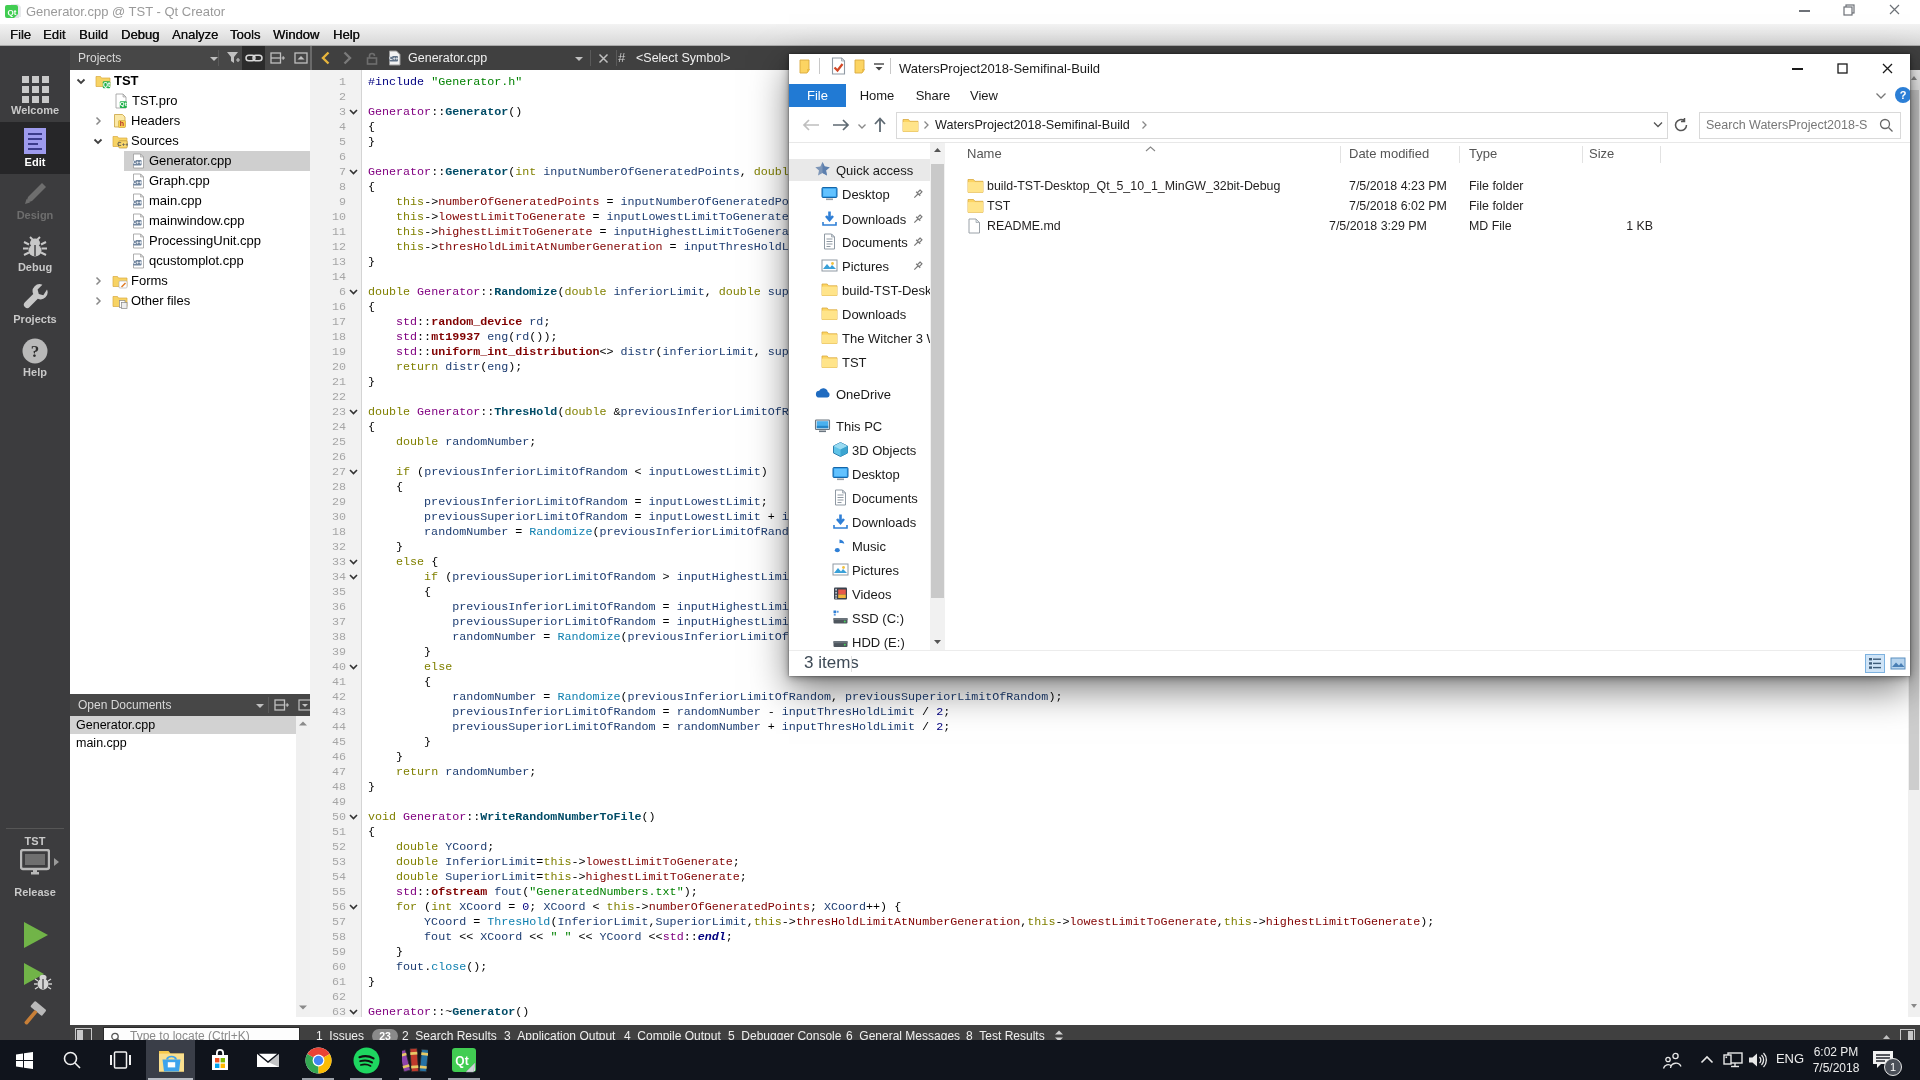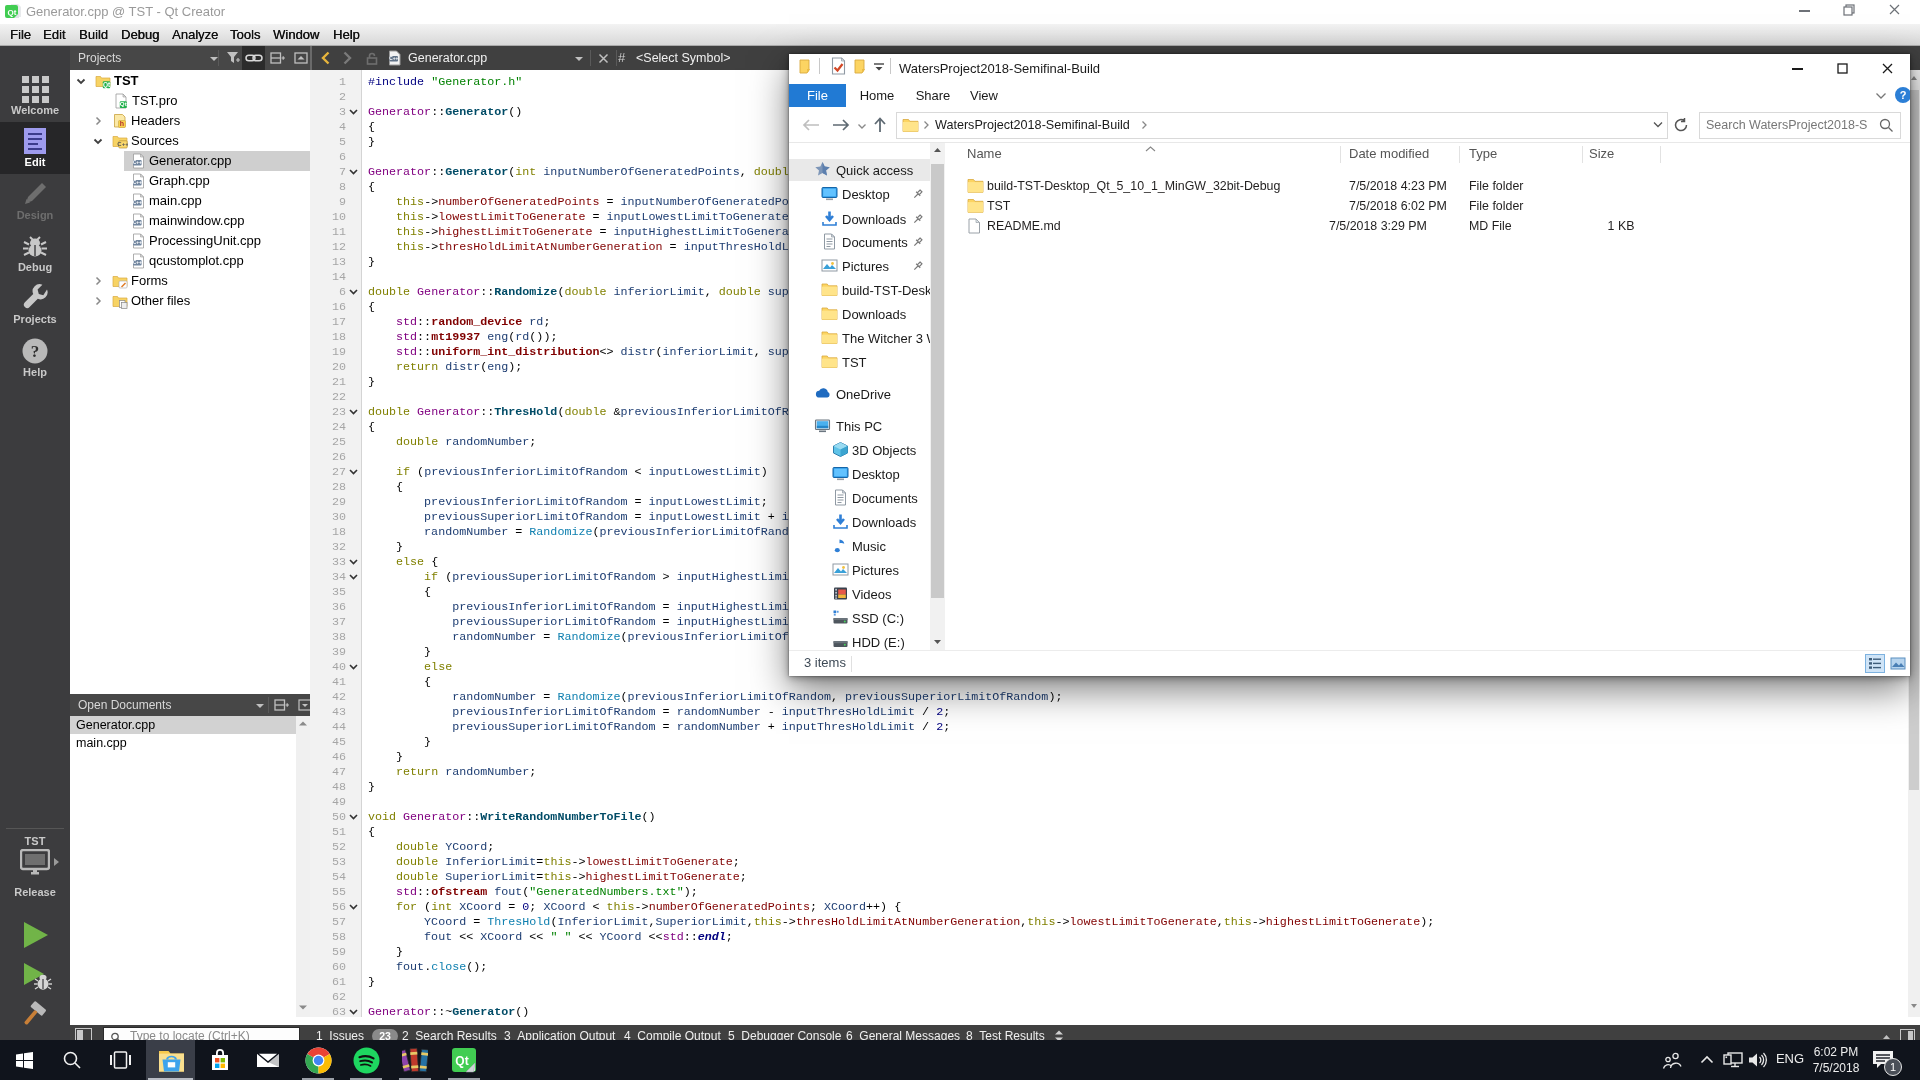--- a/index.html
+++ b/index.html
@@ -832,24 +832,24 @@
 <div class="a fll" style="left:42px;top:53px">TST</div>
 <div class="a fll" style="left:404px;top:53px">7/5/2018 6:02 PM</div>
 <div class="a fll" style="left:524px;top:53px">File folder</div>
 <div class="a" style="left:22px;top:75.4px"><svg width="14" height="16" viewBox="0 0 14 16">
           <path d="M2 1 h7 l3.5 3.5 V15 H2z" fill="#fff" stroke="#9aa1a8" stroke-width="1"></path>
           <path d="M9 1 l3.5 3.5 H9z" fill="#e1e6ea" stroke="#9aa1a8" stroke-width=".7"></path>
         </svg></div>
 <div class="a fll" style="left:42px;top:73.4px">README.md</div>
 <div class="a fll" style="left:384px;top:73.4px">7/5/2018 3:29 PM</div>
 <div class="a fll" style="left:524px;top:73.4px">MD File</div>
-<div class="a fll" style="left:644px;top:73.4px;width:64px;text-align:center">1 KB</div>
+<div class="a fll" style="left:644px;top:73.4px;width:64px;text-align:right">1 KB</div>
   </div>
   <div id="estatus">
-    <div class="a" style="left:15px;top:0;height:26px;line-height:24px;font-size:13px;color:#3e4a56">3 items</div>
+    <div class="a" style="left:15px;top:0;height:26px;line-height:24px;font-size:17px;color:#3e4a56">3 items</div>
     <div class="a" style="left:62px;top:5px;width:1px;height:16px;background:#e0e0e0"></div>
     <div class="a" style="left:1076px;top:3px;width:20px;height:19px;background:#cfe4f7;border:1px solid #7db2e0"></div>
     <svg class="a" style="left:1079px;top:6px" width="14" height="13" viewBox="0 0 14 13">
         <g fill="#3e5d7a">
           <rect x="1" y="1" width="3" height="2.4"></rect>
           <rect x="5" y="1.5" width="8" height="1.4"></rect>
           <rect x="1" y="5.2" width="3" height="2.4"></rect>
           <rect x="5" y="5.7" width="8" height="1.4"></rect>
           <rect x="1" y="9.4" width="3" height="2.4"></rect>
           <rect x="5" y="9.9" width="8" height="1.4"></rect>

